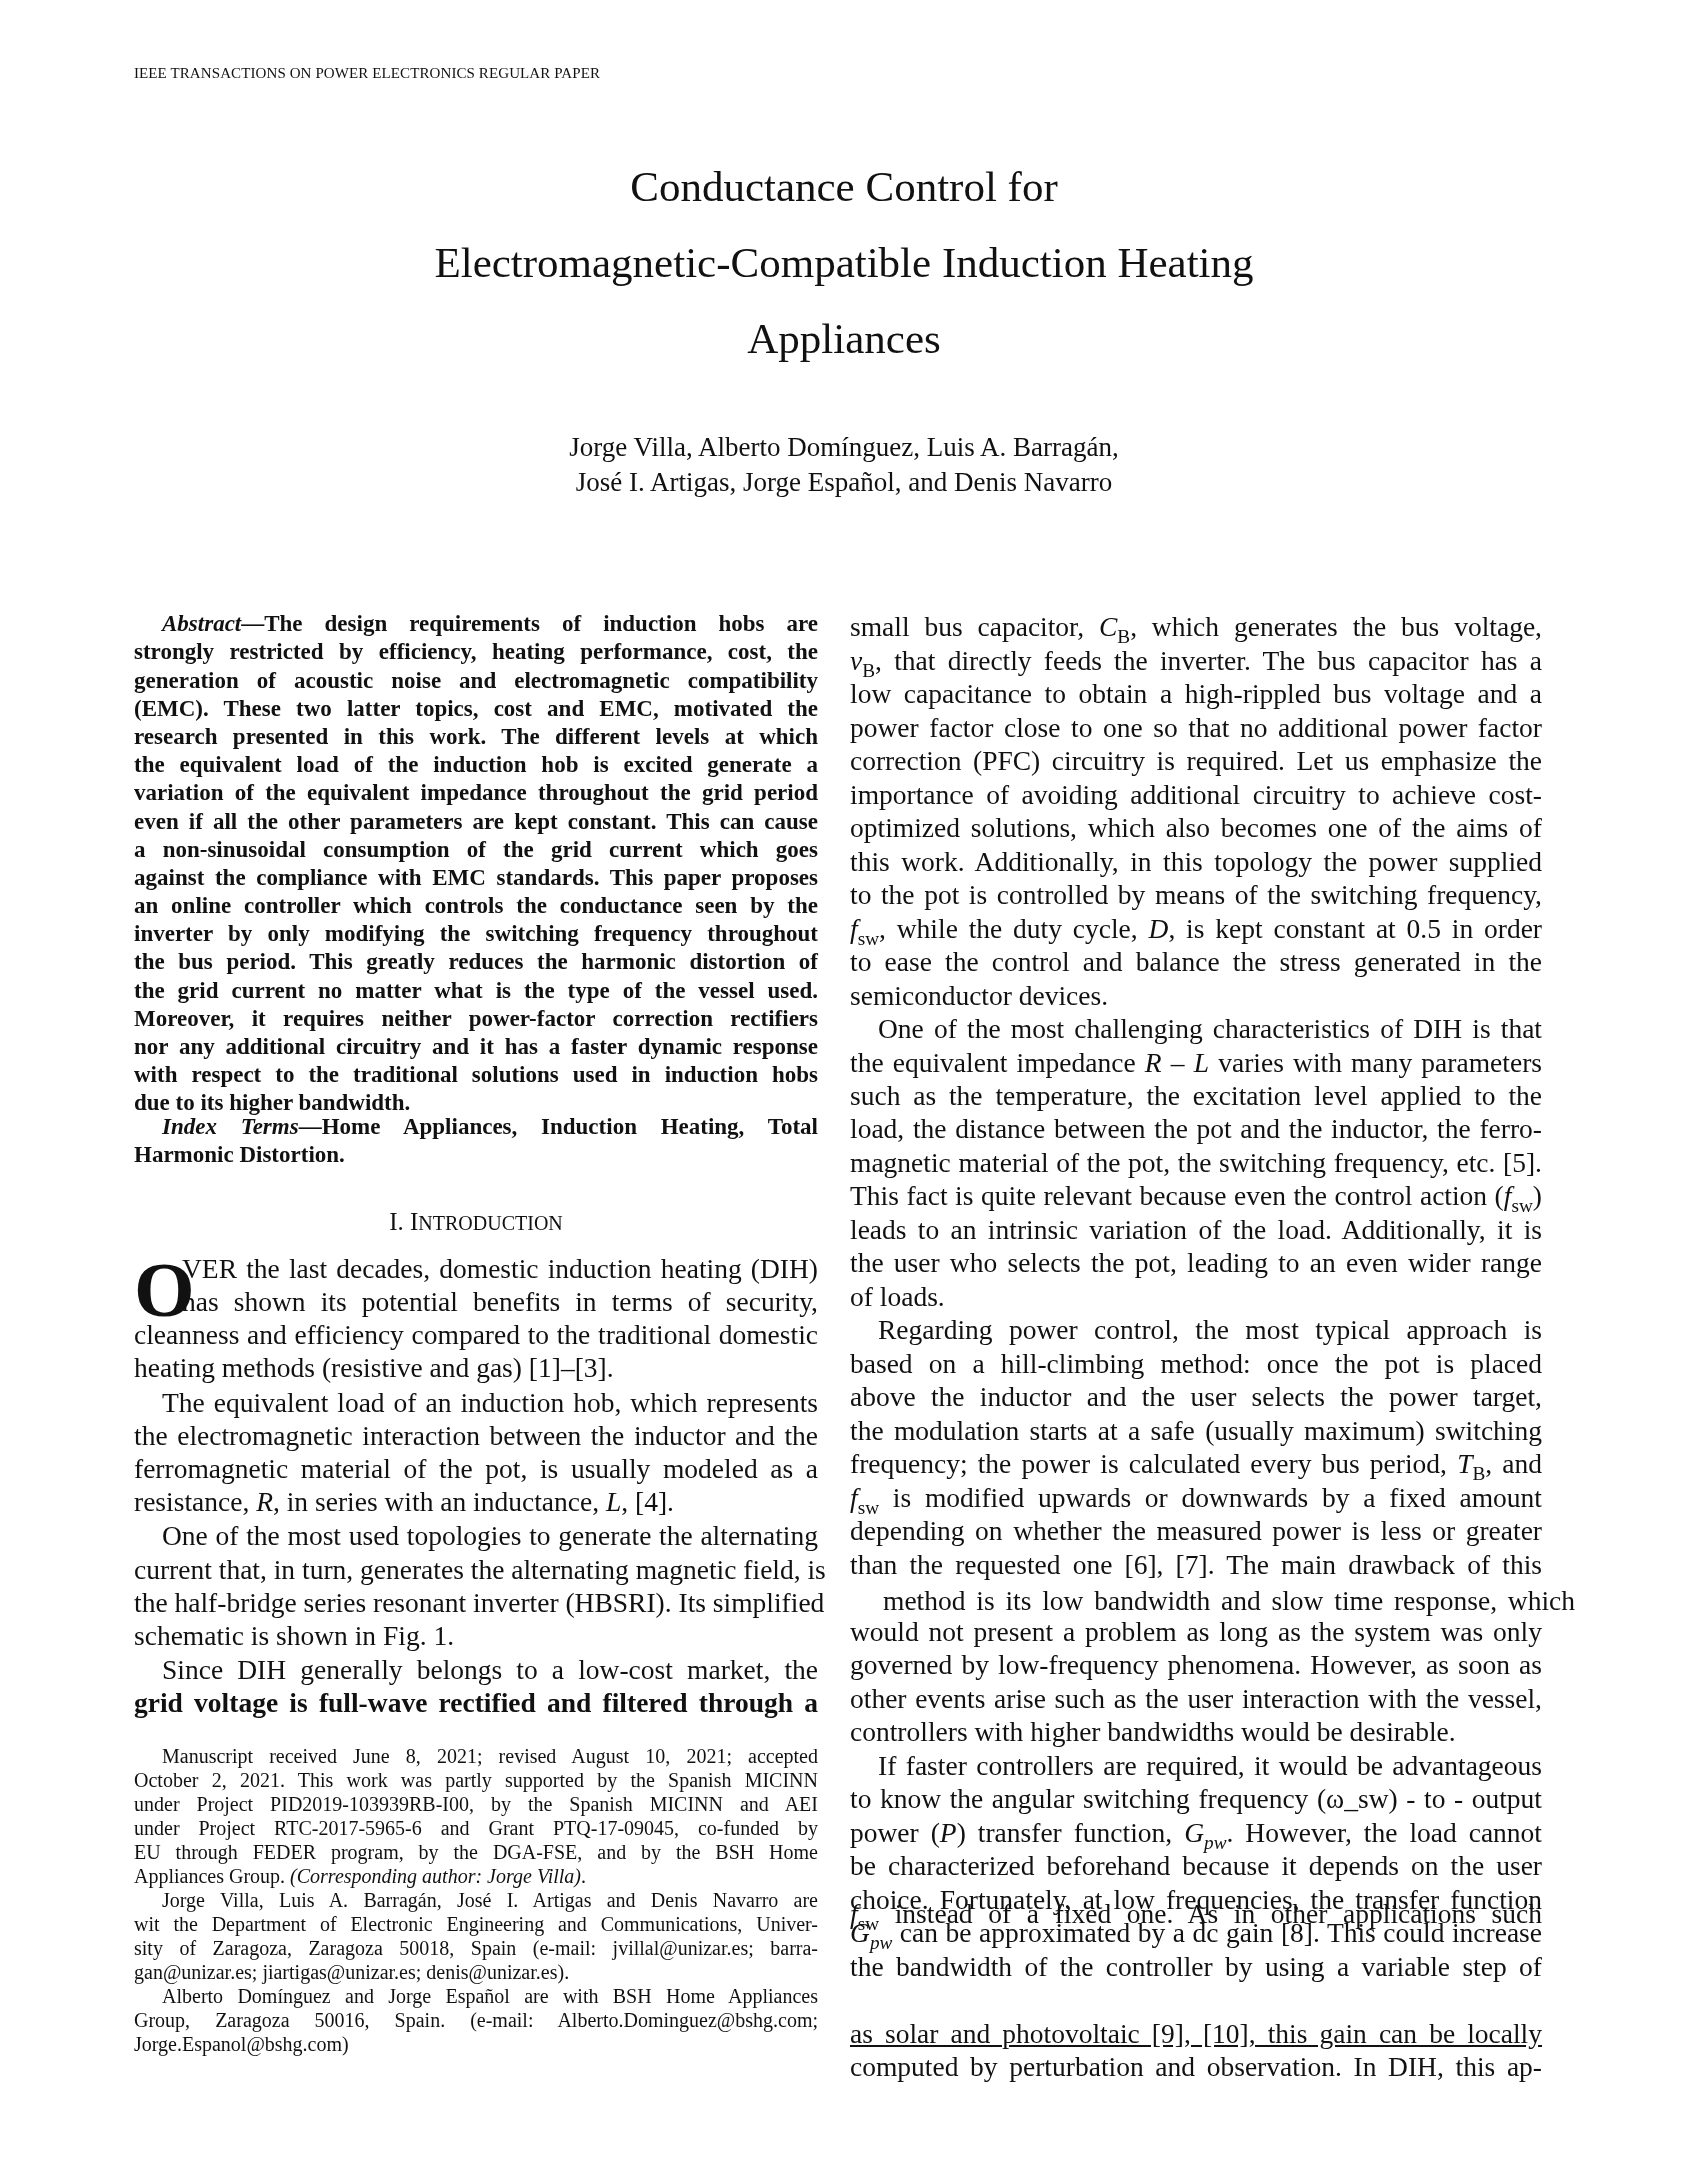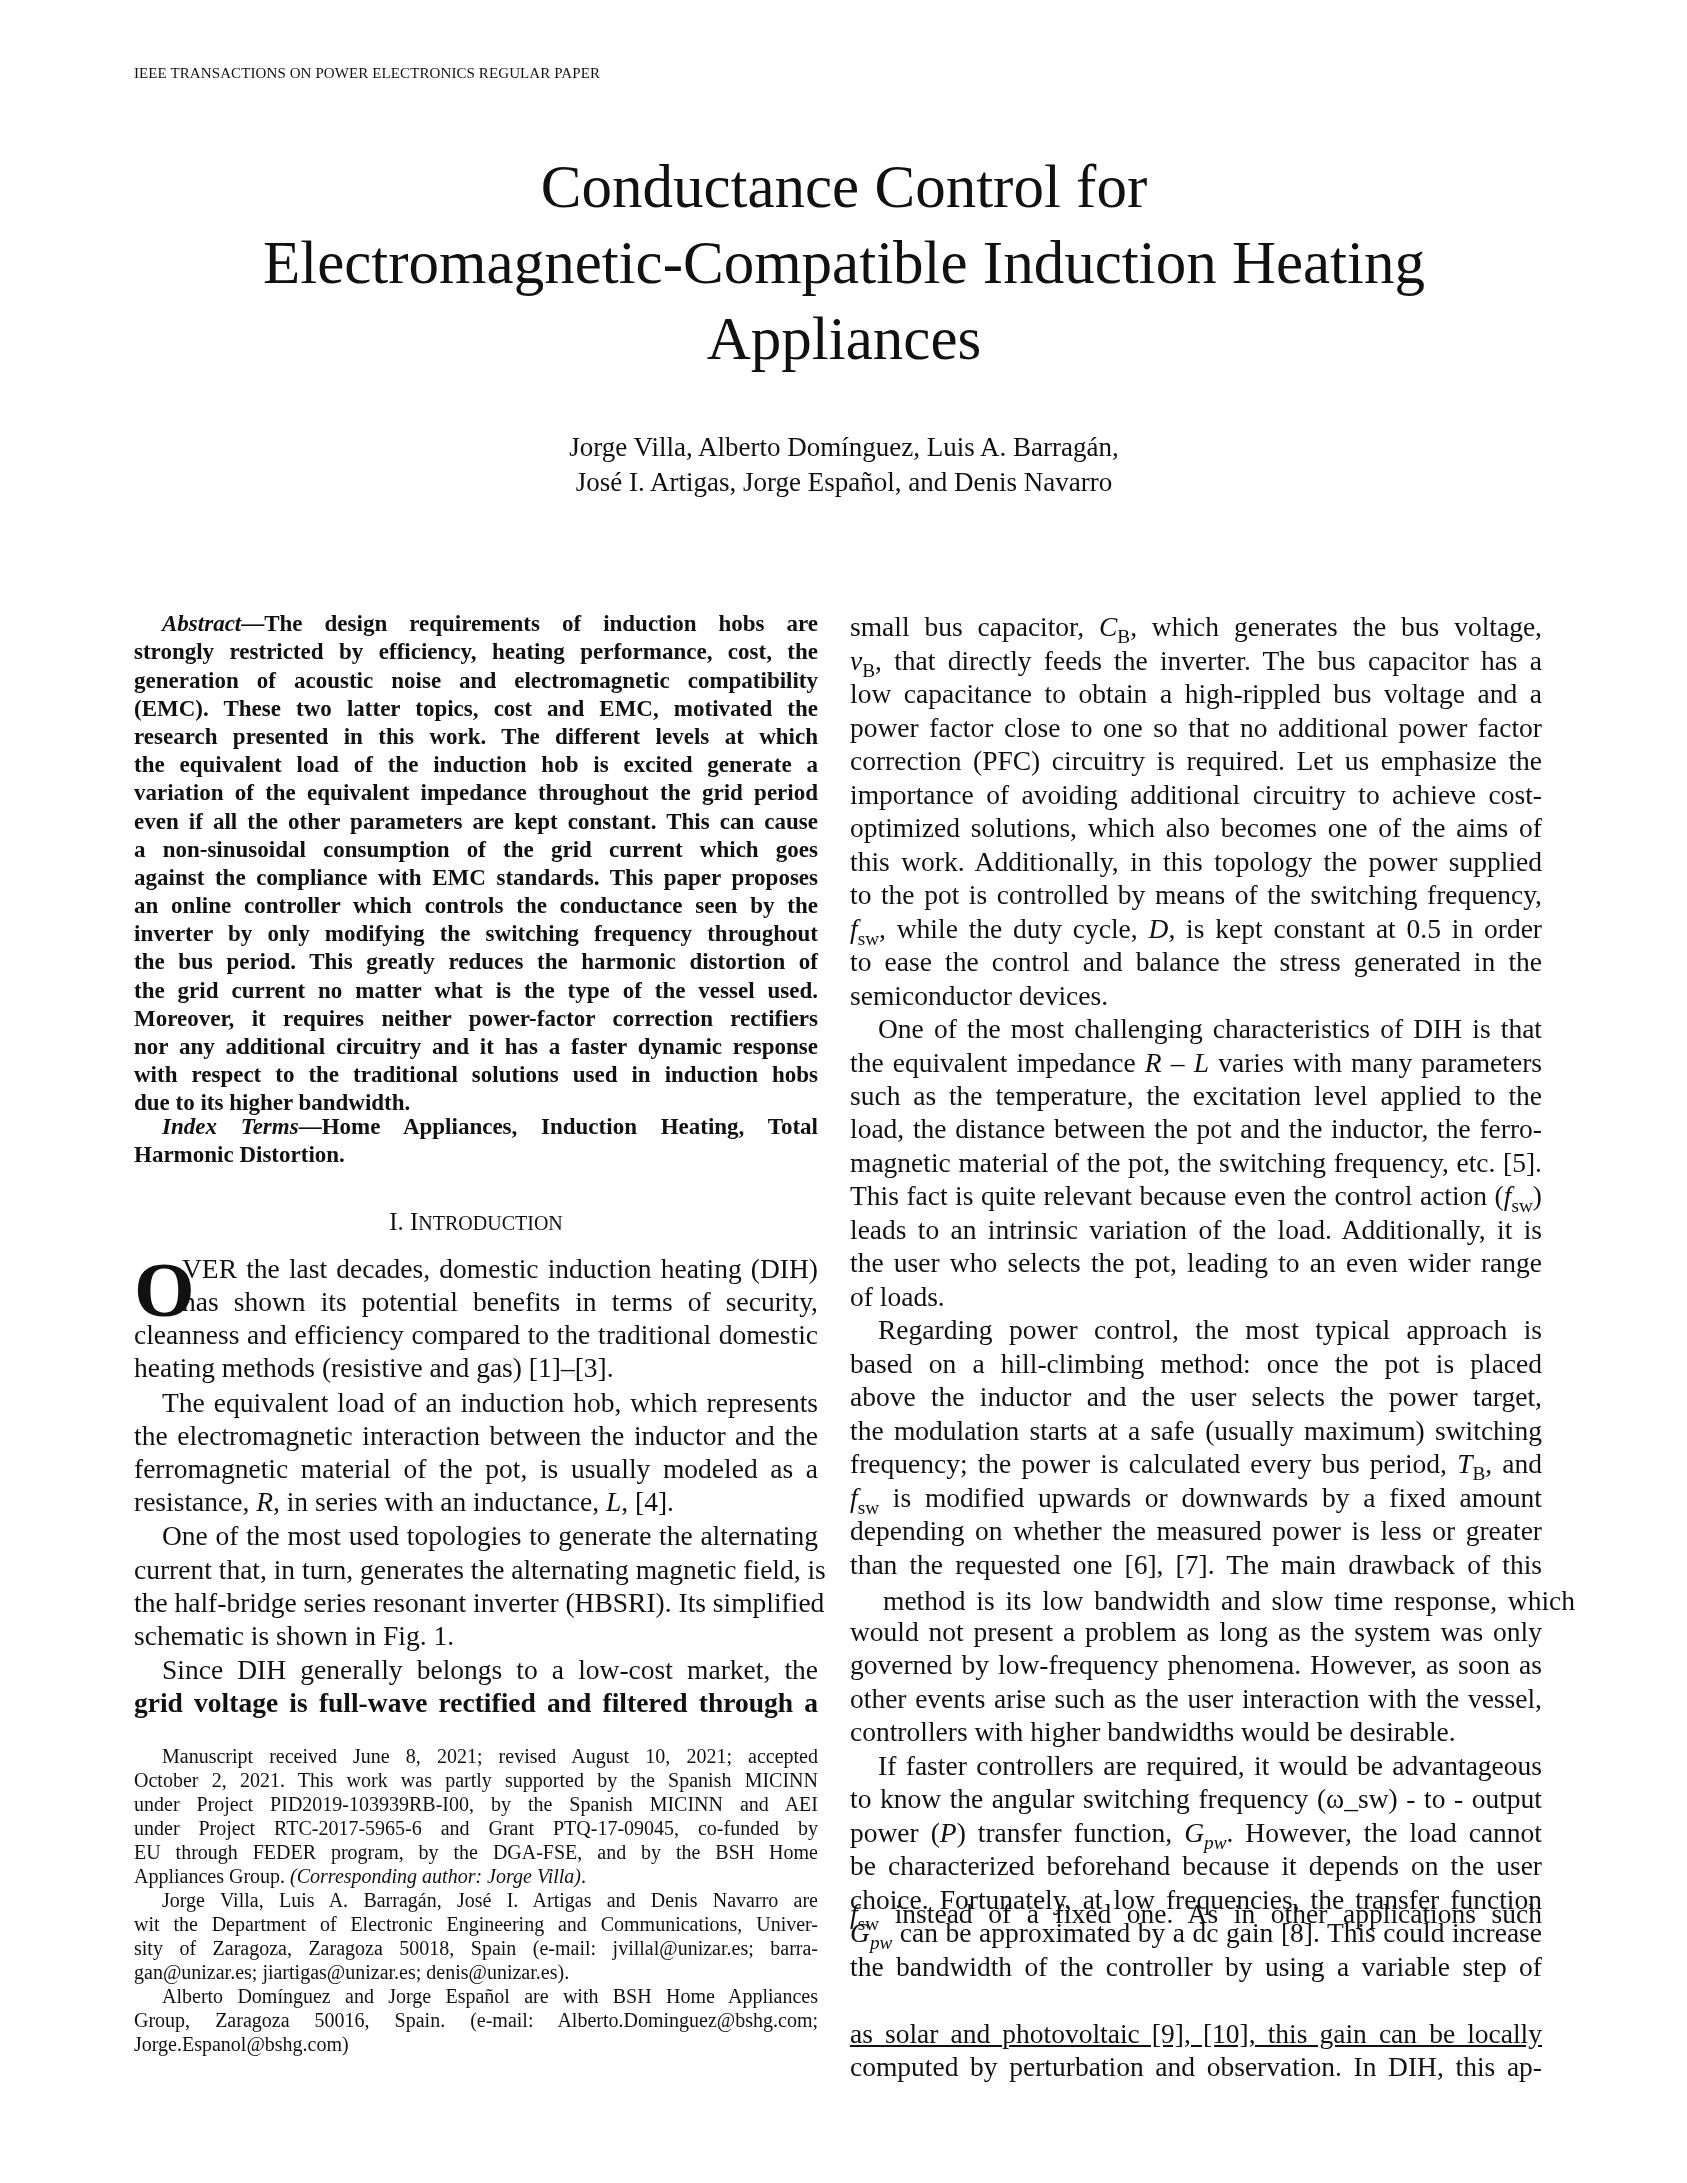--- a/index.html
+++ b/index.html
@@ -1,19 +1,19 @@
 <!DOCTYPE html>
 <html style="font-size:10.6px"><head>
 <meta charset="utf-8">
 <style>
   html, body { margin: 0; padding: 0; background: #ffffff; }
   body { width: 1688px; height: 2183px; position: relative; overflow: hidden; color: #111; font-family: "Liberation Serif", "DejaVu Serif", serif; }
   .abs { position: absolute; }
   #running-head { left: 134px; top: 65px; font-size: 15px; letter-spacing: 0.1px; }
-  .title-line { position: absolute; left: 0; width: 1688px; text-align: center; font-size: 61px; line-height: 66px; }
+  .title-line { position: absolute; left: 0; width: 1688px; text-align: center; font-size: 43px; line-height: 66px; }
   .author-line { position: absolute; left: 0; width: 1688px; text-align: center; font-size: 27px; line-height: 33px; }
   .col { position: absolute; }
   #left-col { left: 134px; width: 684px; }
   #right-col { left: 850px; width: 692px; }
   .ln { position: absolute; left: 0; width: 100%; white-space: nowrap; text-align: justify; text-align-last: justify; }
   .ln.last { text-align-last: left; }
   .abs-ln { font-size: 23px; font-weight: bold; line-height: 28.5px; height: 28.5px; }
   .body-ln { font-size: 27.5px; line-height: 33px; height: 33px; }
   .fn-ln { font-size: 20px; line-height: 24px; height: 24px; }
   .ind { padding-left: 28px; box-sizing: border-box; }

